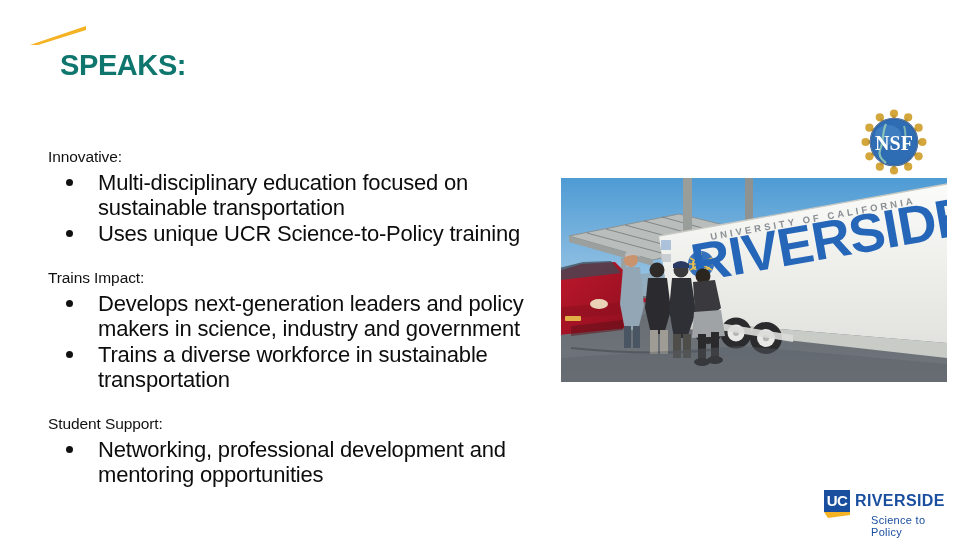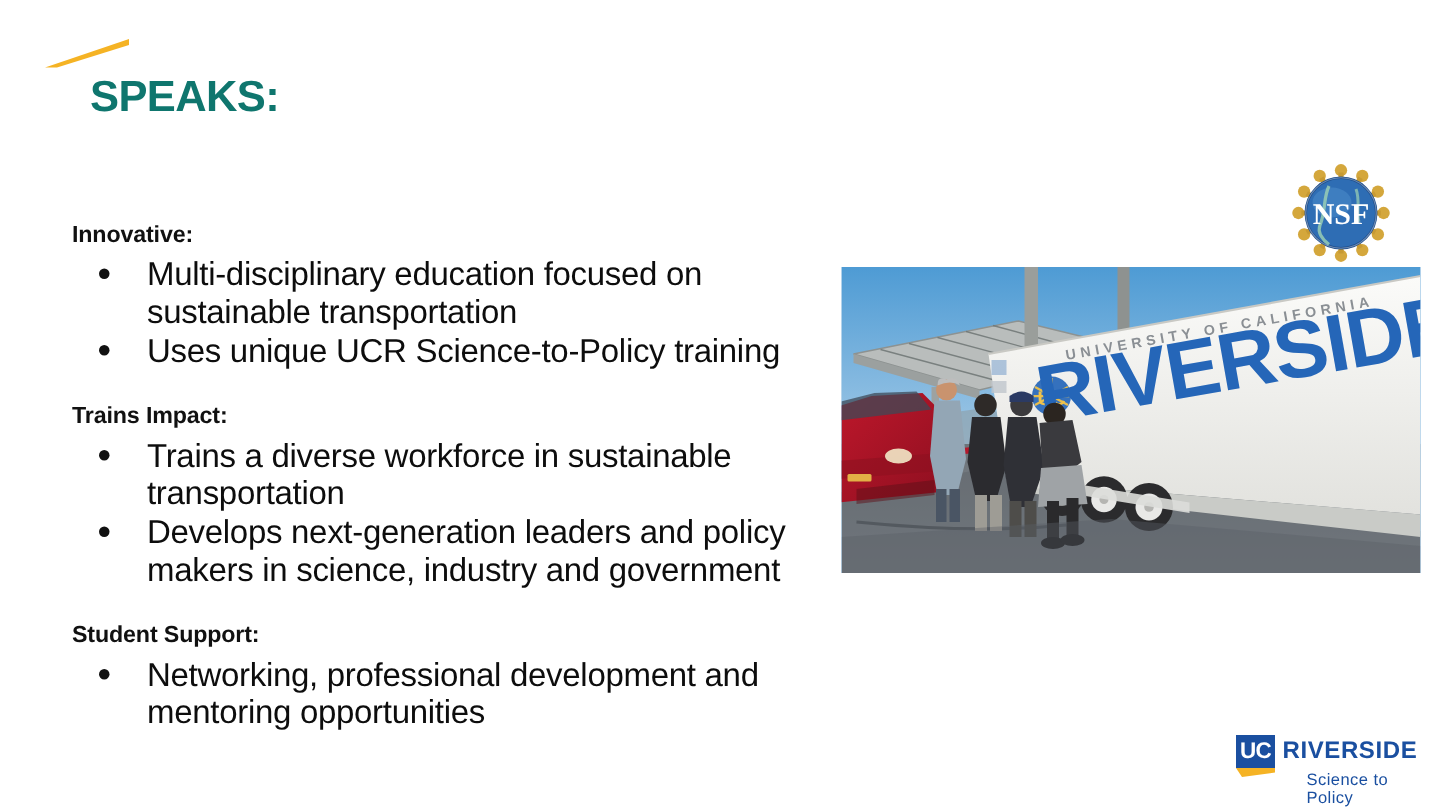--- a/index.html
+++ b/index.html
@@ -79,21 +79,21 @@
     position: absolute;
     left: 48px;
     top: 146px;
     width: 520px;
   }
   .content-block {
     margin-bottom: 21px;
   }
   .block-heading {
     font-size: 15.5px;
-    font-weight: bold;
+    font-weight: normal;
     color: #111111;
     line-height: 22px;
     margin-bottom: 2px;
     letter-spacing: -0.1px;
   }
   .bullet-list {
     list-style: none;
     margin: 0;
     padding: 0;
   }
@@ -248,25 +248,25 @@
         <span>Uses unique UCR Science-to-Policy training</span>
       </li>
     </ul>
   </div>
 
   <div class="content-block">
     <div class="block-heading">Trains Impact:</div>
     <ul class="bullet-list">
       <li class="bullet-item">
         <span class="bullet-dot"></span>
-        <span>Trains a diverse workforce in sustainable transportation</span>
+        <span>Develops next-generation leaders and policy makers in science, industry and government</span>
       </li>
       <li class="bullet-item">
         <span class="bullet-dot"></span>
-        <span>Develops next-generation leaders and policy makers in science, industry and government</span>
+        <span>Trains a diverse workforce in sustainable transportation</span>
       </li>
     </ul>
   </div>
 
   <div class="content-block">
     <div class="block-heading">Student Support:</div>
     <ul class="bullet-list">
       <li class="bullet-item">
         <span class="bullet-dot"></span>
         <span>Networking, professional development and mentoring opportunities</span>

